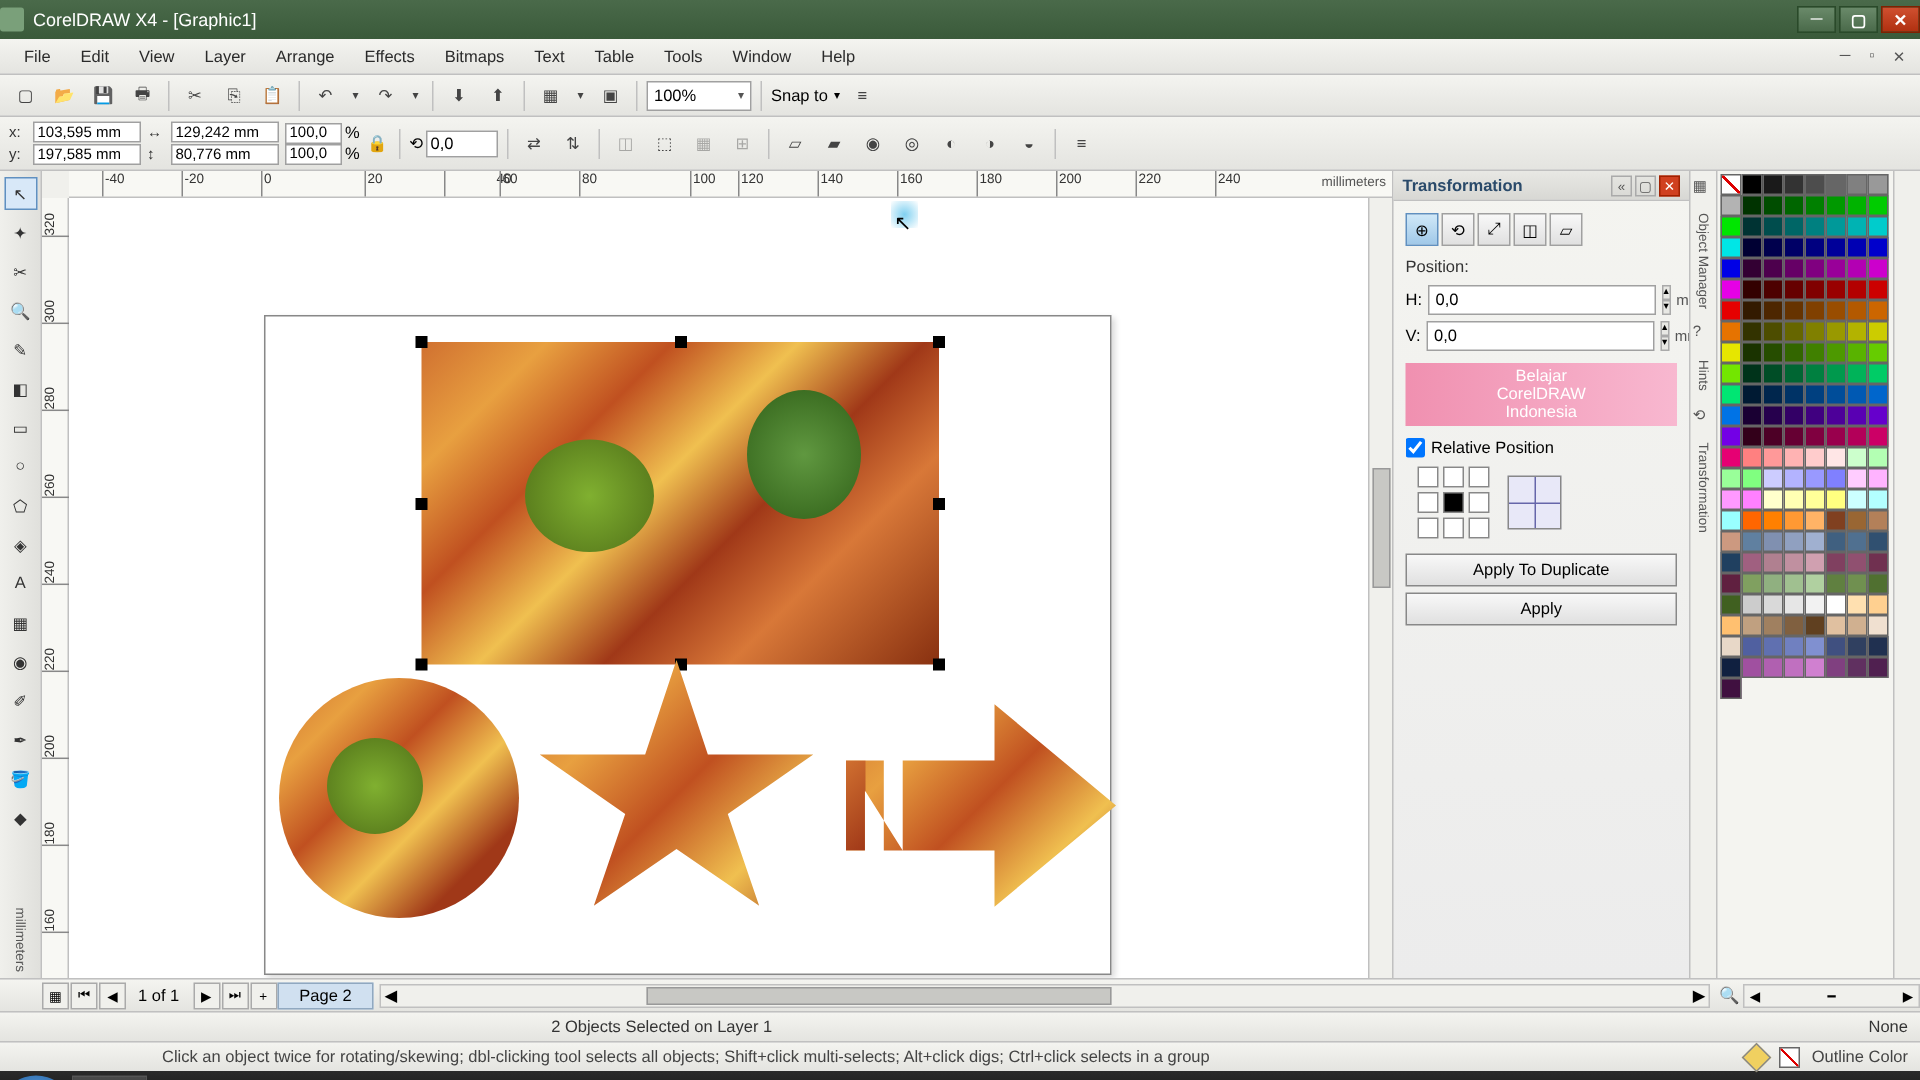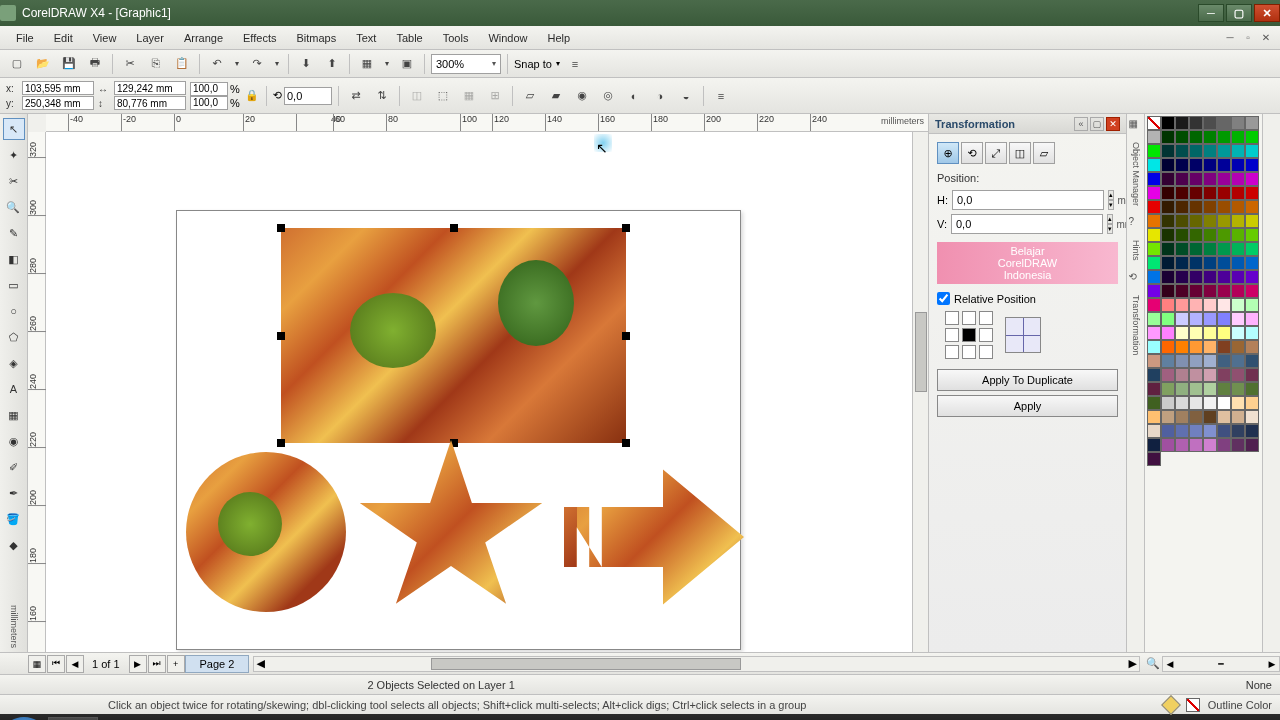--- a/index.html
+++ b/index.html
@@ -179,40 +179,40 @@
   <div class="tbtn" style="width:10px;font-size:8px;">▾</div>
   <div class="tsep"></div>
   <div class="tbtn">⬇</div>
   <div class="tbtn">⬆</div>
   <div class="tsep"></div>
   <div class="tbtn">▦</div>
   <div class="tbtn" style="width:10px;font-size:8px;">▾</div>
   <div class="tbtn">▣</div>
   <div class="tsep"></div>
   <div class="zoom">
-      <span>300%</span>
+      <span>100%</span>
       <span class="arr">▾</span>
     </div>
   <div class="tsep"></div>
   <div class="snap">
     <span>Snap to</span>
     <span style="font-size:8px;">▾</span>
   </div>
   <div class="tbtn">≡</div>
 </div>
 
 <div class="propbar">
   <div class="coord">
     <div class="row">
         <span class="lbl">x:</span>
         <span class="val">103,595 mm</span>
       </div>
     <div class="row">
         <span class="lbl">y:</span>
-        <span class="val">250,348 mm</span>
+        <span class="val">197,585 mm</span>
       </div>
   </div>
   <div class="coord">
     <div class="row">
         <span class="lbl">↔</span>
         <span class="val">129,242 mm</span>
       </div>
     <div class="row">
         <span class="lbl">↕</span>
         <span class="val">80,776 mm</span>

